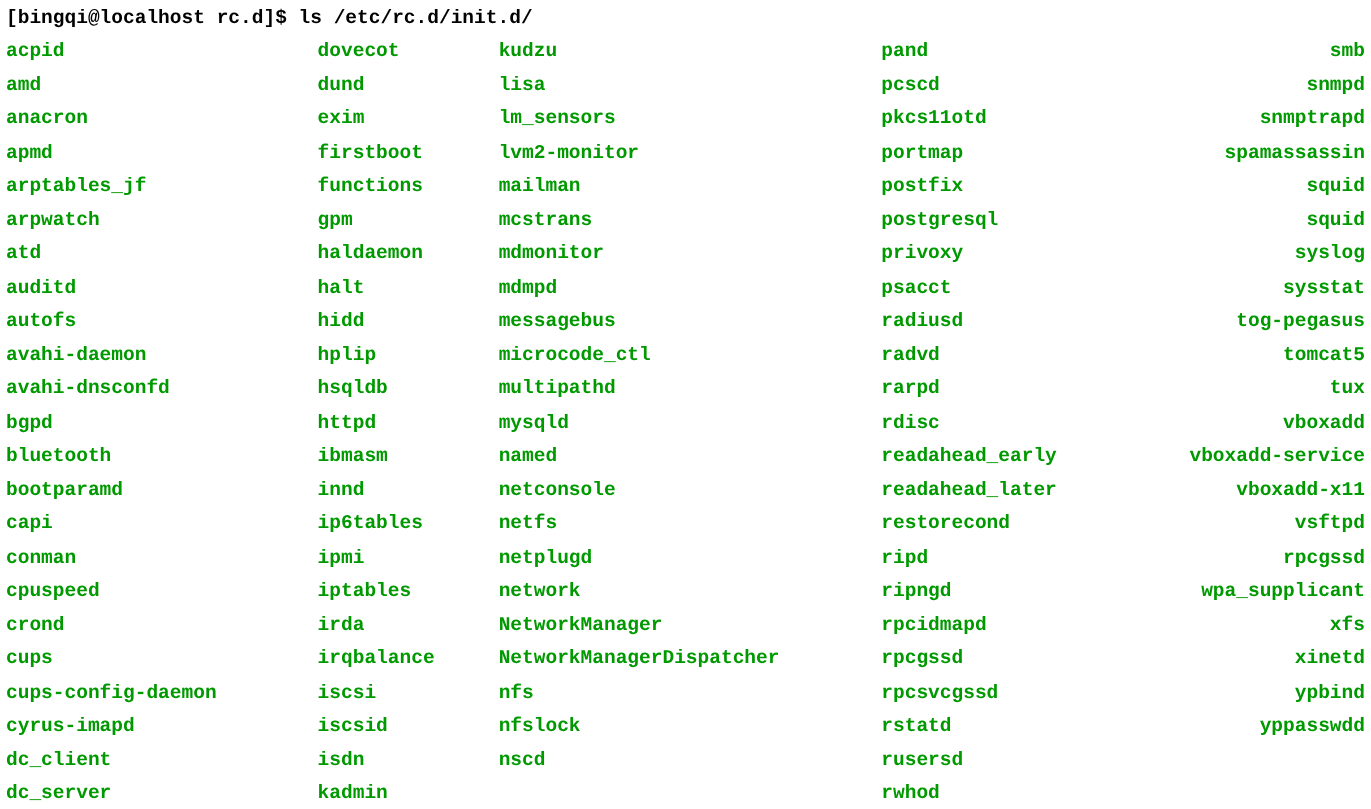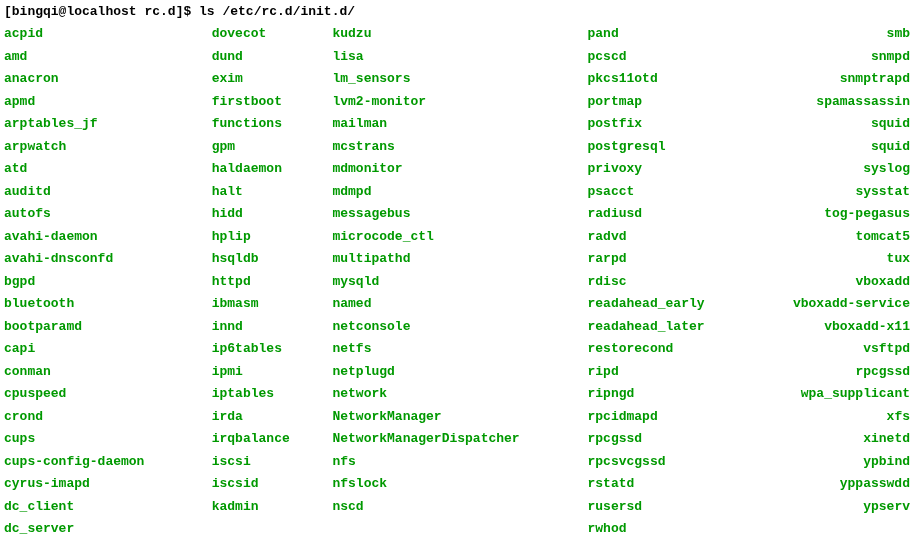--- a/index.html
+++ b/index.html
@@ -87,20 +87,21 @@
       <span class="entry">httpd</span>
       <span class="entry">ibmasm</span>
       <span class="entry">innd</span>
       <span class="entry">ip6tables</span>
       <span class="entry">ipmi</span>
       <span class="entry">iptables</span>
       <span class="entry">irda</span>
       <span class="entry">irqbalance</span>
       <span class="entry">iscsi</span>
       <span class="entry">iscsid</span>
+      <span class="entry">isdn</span>
       <span class="entry">kadmin</span>
     </div>
   <div class="col col-3" id="col-2">
       <span class="entry">kudzu</span>
       <span class="entry">lisa</span>
       <span class="entry">lm_sensors</span>
       <span class="entry">lvm2-monitor</span>
       <span class="entry">mailman</span>
       <span class="entry">mcstrans</span>
       <span class="entry">mdmonitor</span>
@@ -160,15 +161,14 @@
       <span class="entry">vboxadd</span>
       <span class="entry">vboxadd-service</span>
       <span class="entry">vboxadd-x11</span>
       <span class="entry">vsftpd</span>
       <span class="entry">rpcgssd</span>
       <span class="entry">wpa_supplicant</span>
       <span class="entry">xfs</span>
       <span class="entry">xinetd</span>
       <span class="entry">ypbind</span>
       <span class="entry">yppasswdd</span>
-      <span class="entry">ypserv</span>
     </div>
 </div>
 
 </body></html>

